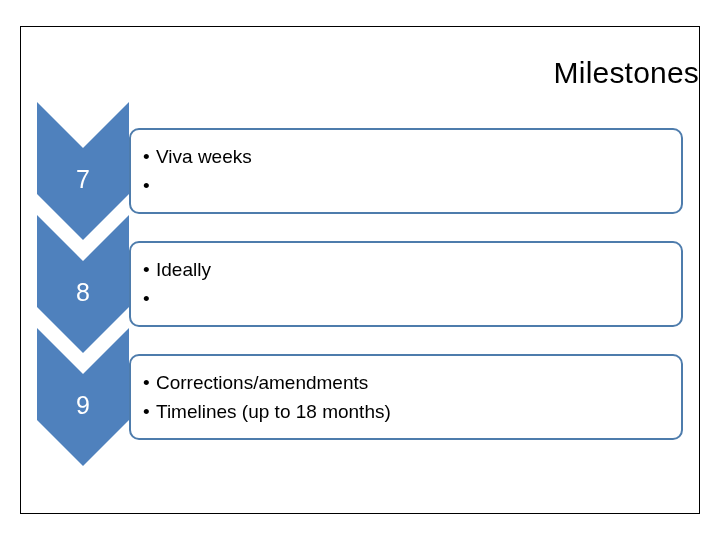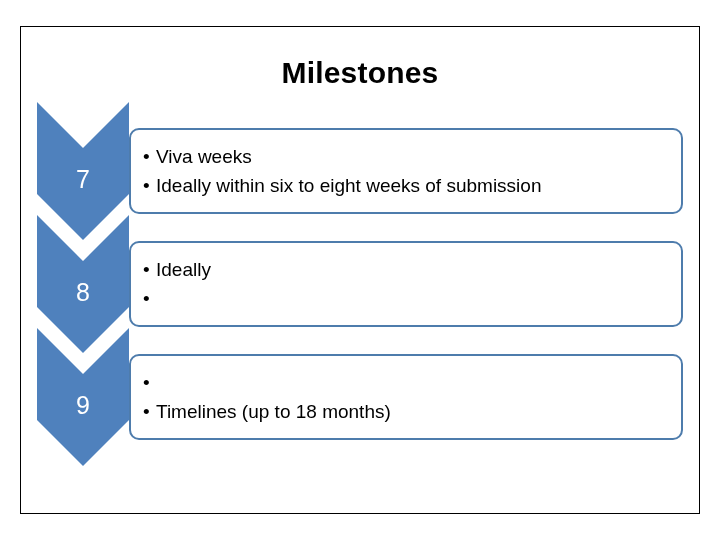--- a/index.html
+++ b/index.html
@@ -26,25 +26,25 @@
     box-sizing: border-box;
     background: #ffffff;
   }
 
   
   #slide-title {
     position: absolute;
     left: 0;
     top: 28px;
     width: 100%;
-    text-align: center;
+    text-align: right;
     font-size: 30px;
     line-height: 36px;
     color: #000000;
-    font-weight: 700;
+    font-weight: 400;
     letter-spacing: 0.2px;
     white-space: nowrap;
   }
 
   
   #milestone-diagram {
     position: absolute;
     left: 0;
     top: 0;
     width: 680px;
@@ -144,21 +144,20 @@
         </svg>
         <div class="chevron-number">7</div>
       </div>
       <div class="text-card">
         <div class="bullet-line">
           <span class="bullet-mark">•</span>
           <span class="bullet-text">Viva weeks</span>
         </div>
         <div class="bullet-line">
           <span class="bullet-mark">•</span>
-          <span class="bullet-text">Ideally within six to eight weeks of submission</span>
         </div>
       </div>
     </div>
 
     <div class="milestone-row row-1">
       <div class="chevron-wrap">
         <svg viewBox="0 0 92 138" xmlns="http://www.w3.org/2000/svg" aria-hidden="true">
           <polygon points="0,0 46,46 92,0 92,92 46,138 0,92" fill="#4F81BD"></polygon>
         </svg>
         <div class="chevron-number">8</div>
@@ -177,20 +176,21 @@
     <div class="milestone-row row-2">
       <div class="chevron-wrap">
         <svg viewBox="0 0 92 138" xmlns="http://www.w3.org/2000/svg" aria-hidden="true">
           <polygon points="0,0 46,46 92,0 92,92 46,138 0,92" fill="#4F81BD"></polygon>
         </svg>
         <div class="chevron-number">9</div>
       </div>
       <div class="text-card">
         <div class="bullet-line">
           <span class="bullet-mark">•</span>
+          <span class="bullet-text">Corrections/amendments</span>
         </div>
         <div class="bullet-line">
           <span class="bullet-mark">•</span>
           <span class="bullet-text">Timelines (up to 18 months)</span>
         </div>
       </div>
     </div>
 
   </div>
 </div>

